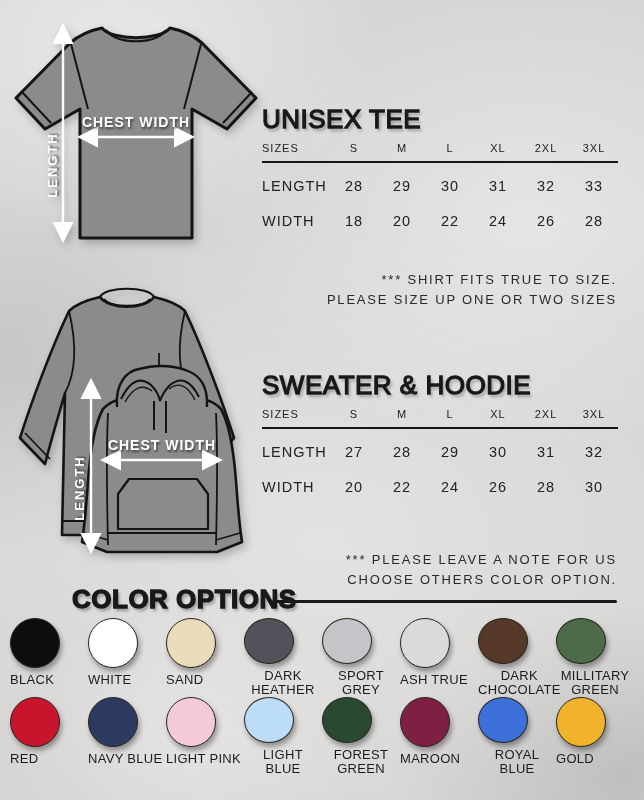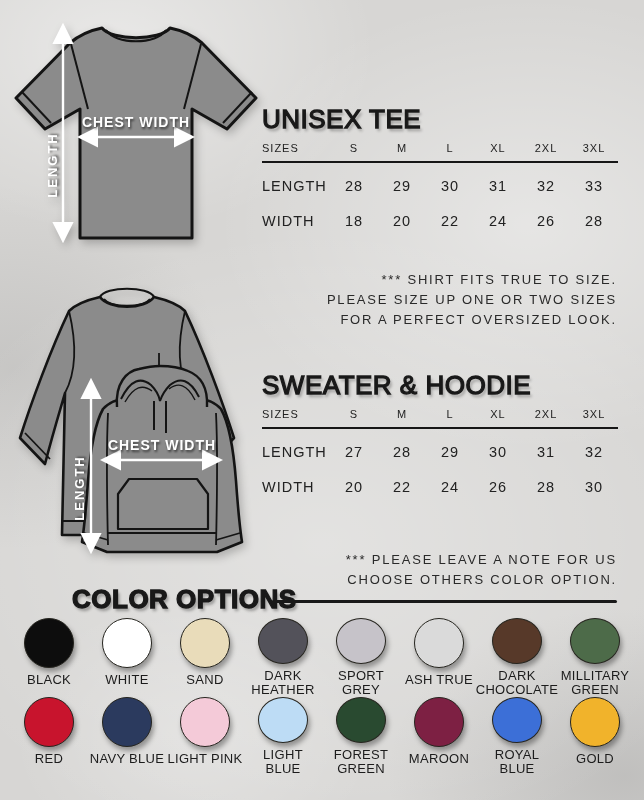--- a/index.html
+++ b/index.html
@@ -46,21 +46,21 @@
   .note{
     position:absolute;right:27px;width:420px;text-align:right;
     font-size:13px;line-height:20px;letter-spacing:1.8px;color:#2a2a2a;
   }
   .color-line{position:absolute;background:#191919;height:3px;border-radius:2px;}
   .swatch-grid{
     position:absolute;left:10px;top:618px;width:624px;
     display:grid;grid-template-columns:repeat(8,1fr);grid-auto-rows:79px;
     justify-items:center;
   }
-  .sw-cell{display:flex;flex-direction:column;align-items:center;width:78px;}
+  .sw-cell{display:flex;flex-direction:column;align-items:flex-start;width:78px;}
   .sw-circle{
     width:48px;height:48px;border-radius:50%;
     border:1.5px solid #26251f;
     box-shadow:2px 4px 5px rgba(0,0,0,.35);
   }
   .sw-label{
     margin-top:5px;font-size:13px;line-height:14px;letter-spacing:.3px;
     color:#1c1c1c;text-align:center;
   }
   svg text{font-family:"Liberation Sans",sans-serif;}
@@ -124,21 +124,20 @@
         <span class="cell">24</span>
         <span class="cell">26</span>
         <span class="cell">28</span>
       </div>
     </div>
   </div>
 
   <div class="note" style="top:270px;">
     <div>*** SHIRT FITS TRUE TO SIZE.</div>
     <div>PLEASE SIZE UP ONE OR TWO SIZES</div>
-    <div>FOR A PERFECT OVERSIZED LOOK.</div>
   </div>
 
   <svg class="garment-svg" style="left:5px;top:283px;" width="260" height="285" viewBox="0 0 260 285">
     <defs>
       <marker id="awH" markerWidth="9" markerHeight="9" refX="6" refY="4.5" orient="auto-start-reverse">
         <path d="M0,0 L9,4.5 L0,9 Z" fill="#ffffff"></path>
       </marker>
     </defs>
     <g>
       <path d="M95,14 C82,17 70,22 64,28 C46,66 26,120 15,155 L40,181 C48,150 56,124 60,110 L57,252 L187,252 L184,110 C188,124 196,150 204,181 L229,155 C218,120 198,66 180,28 C174,22 162,17 149,14 C140,27 104,27 95,14 Z" fill="#8b8b8b" stroke="#141414" stroke-width="2.6" stroke-linejoin="round"></path>

